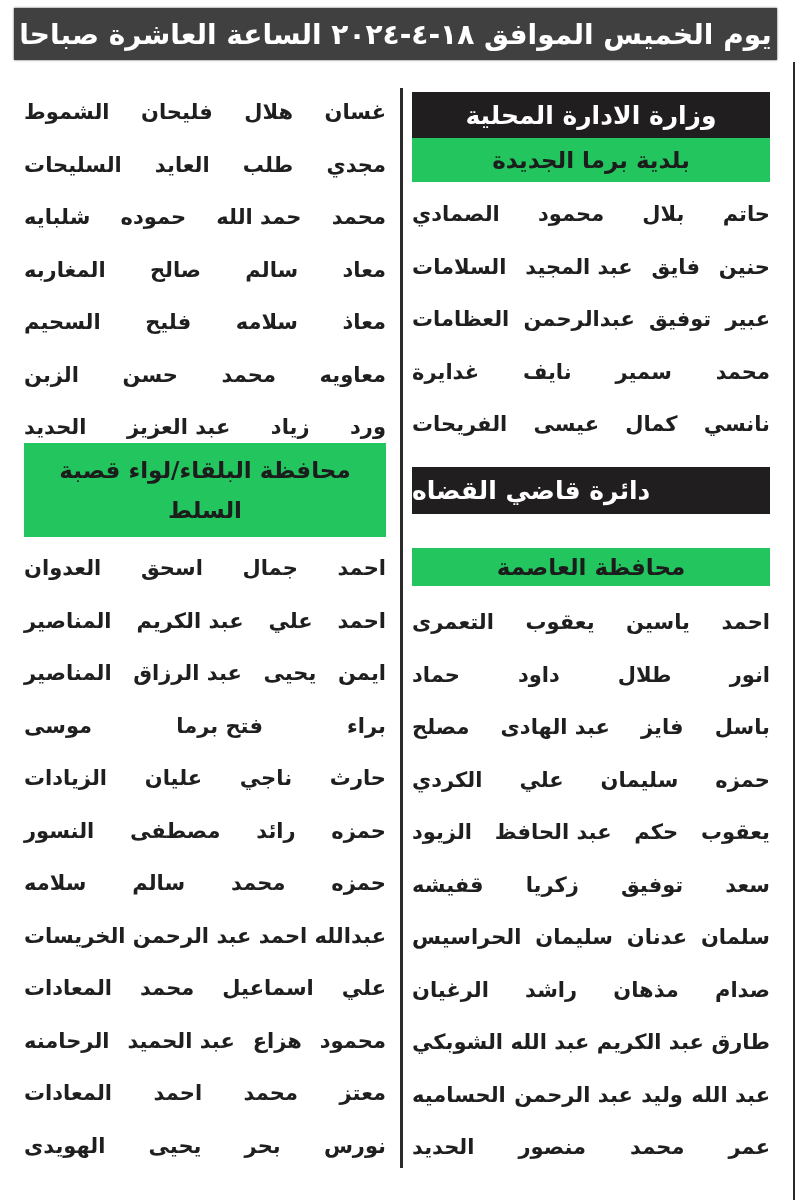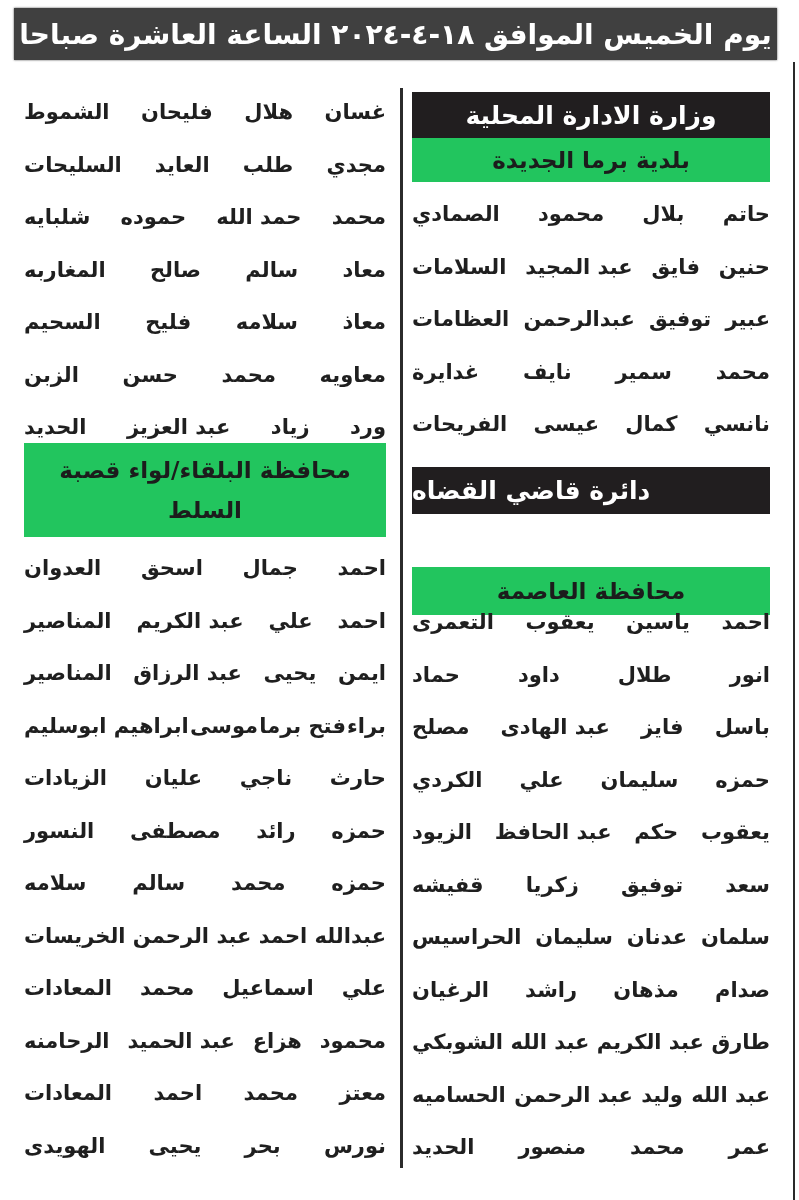--- a/index.html
+++ b/index.html
@@ -93,21 +93,21 @@
         <span>نانسي</span>
         <span>كمال</span>
         <span>عيسى</span>
         <span>الفريحات</span>
       </div>
     </div>
 
   <div class="dark-header" style="top:467px;justify-content:flex-end;">
     <span>دائرة قاضي القضاه</span>
   </div>
-  <div class="gray-header" style="top:567px; height:48px;">
+  <div class="gray-header" style="top:548px; height:38px;">
     <span>محافظة العاصمة</span>
   </div>
   <div class="names" style="top:596px;" id="list-r1">
       <div class="name-row">
         <span>احمد</span>
         <span>ياسين</span>
         <span>يعقوب</span>
         <span>التعمرى</span>
       </div>
       <div class="name-row">
@@ -237,21 +237,20 @@
       <div class="name-row">
         <span>ايمن</span>
         <span>يحيى</span>
         <span>عبد الرزاق</span>
         <span>المناصير</span>
       </div>
       <div class="name-row">
         <span>براء</span>
         <span>فتح برما</span>
         <span>موسى</span>
-        <span>ابراهيم ابوسليم</span>
       </div>
       <div class="name-row">
         <span>حارث</span>
         <span>ناجي</span>
         <span>عليان</span>
         <span>الزيادات</span>
       </div>
       <div class="name-row">
         <span>حمزه</span>
         <span>رائد</span>

